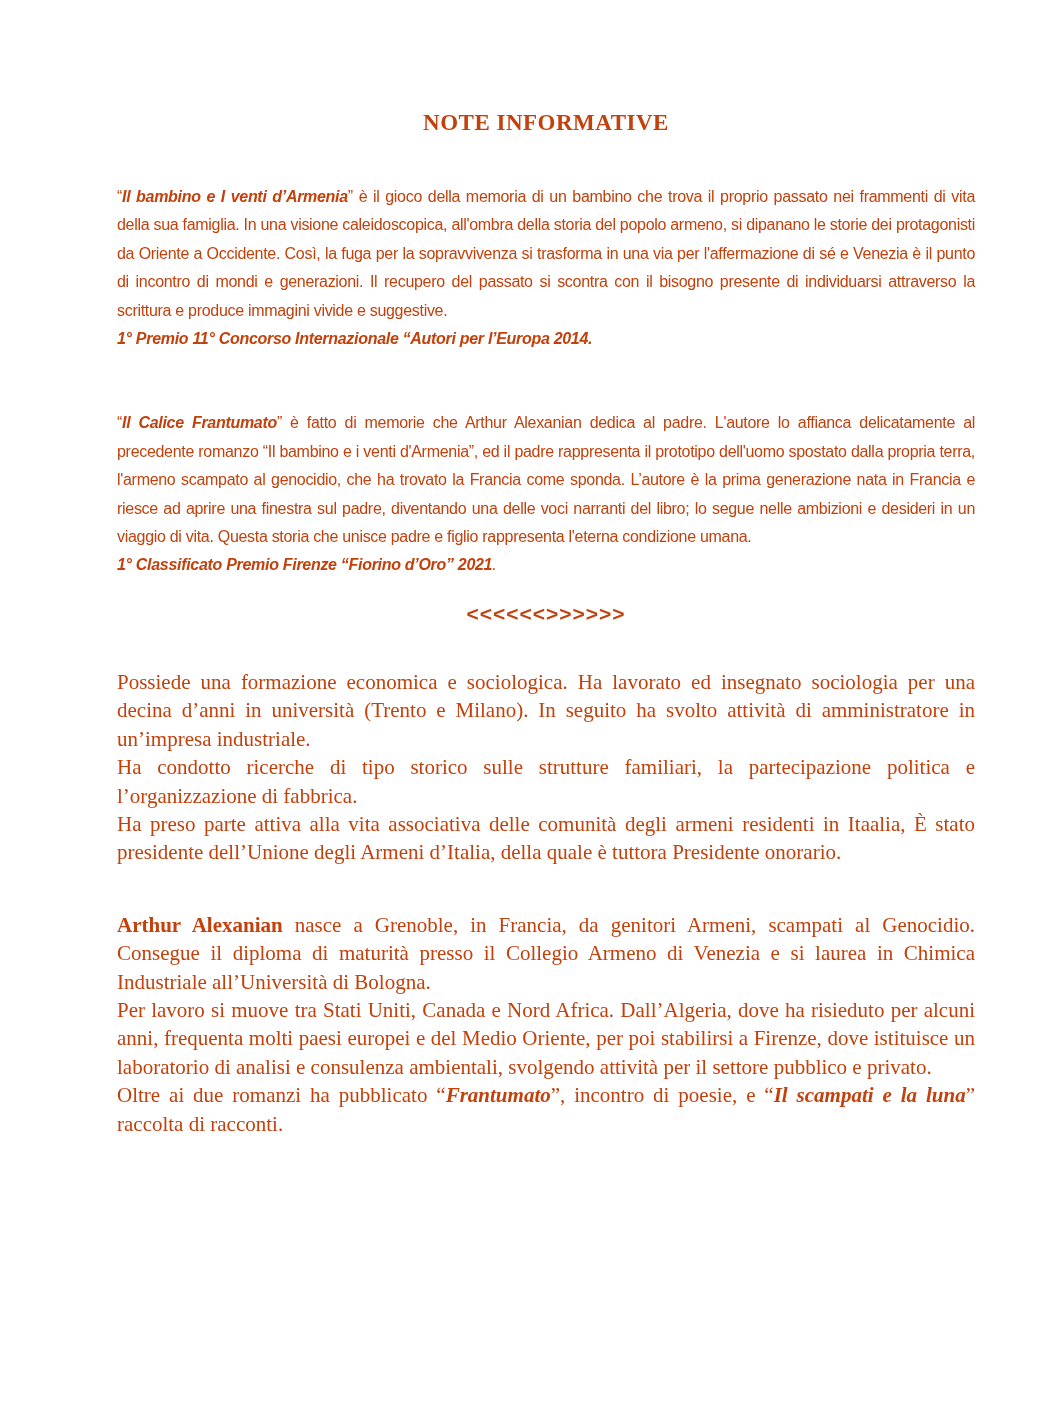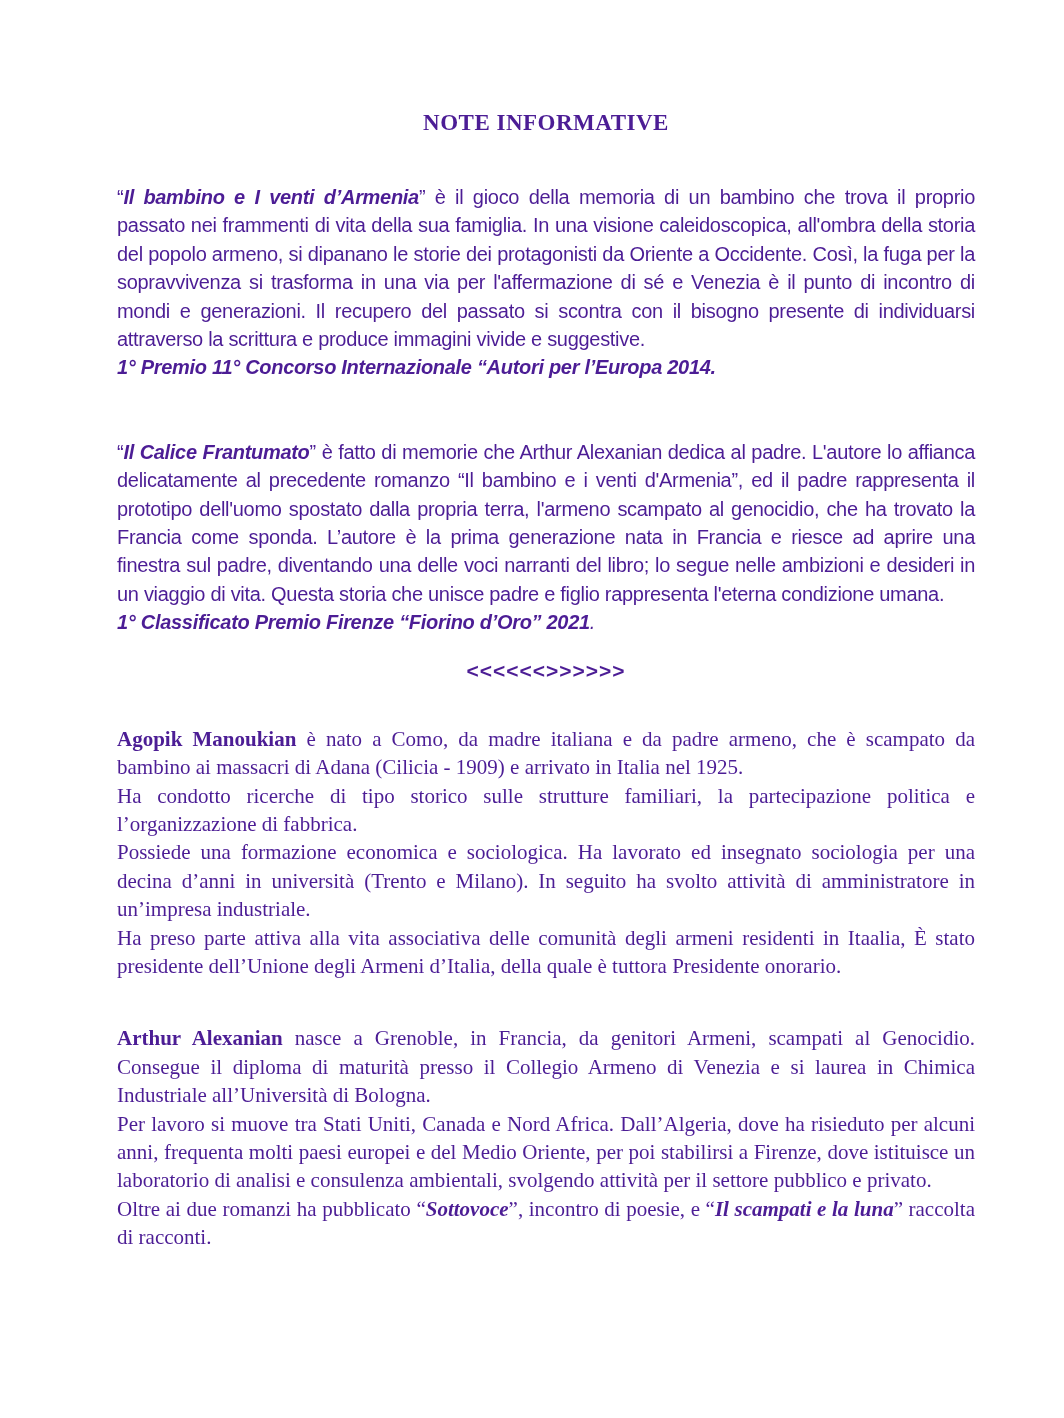--- a/index.html
+++ b/index.html
@@ -1,39 +1,39 @@
 <!DOCTYPE html>
 <html lang="it"><head>
 <meta charset="utf-8">
 <style>
   html, body { margin: 0; padding: 0; background: #ffffff; }
   .page {
     position: relative;
     width: 1064px;
     height: 1418px;
     background: #ffffff;
-    color: #4c1d95;
+    color: #c2410c;
     box-sizing: border-box;
     padding: 106px 89px 0 117px;
     overflow: hidden;
   }
   .doc-title {
     font-family: "Liberation Serif", serif;
     font-weight: bold;
     font-size: 23px;
     line-height: 34px;
     letter-spacing: 0.5px;
     text-align: center;
     margin: 0 0 43px 0;
   }
   p { margin: 0; }
   .just { text-align: justify; }
   .sans {
     font-family: "Liberation Sans", sans-serif;
-    font-size: 20px;
+    font-size: 16px;
     line-height: 28.4px;
     letter-spacing: -0.3px;
   }
   .serif {
     font-family: "Liberation Serif", serif;
     font-size: 21px;
     line-height: 28.4px;
   }
   .award { text-align: left; font-style: italic; }
   .note-2 { margin-top: 56px; }
@@ -64,25 +64,24 @@
   </div>
 
   <div class="sans note-2">
     <p class="just"><span>“</span><span class="bi">Il Calice Frantumato</span><span>” è fatto di memorie che Arthur Alexanian dedica al padre. L'autore lo affianca delicatamente al precedente romanzo “Il bambino e i venti d'Armenia”, ed il padre rappresenta il prototipo dell'uomo spostato dalla propria terra, l'armeno scampato al genocidio, che ha trovato la Francia come sponda. L’autore è la prima generazione nata in Francia e riesce ad aprire una finestra sul padre, diventando una delle voci narranti del libro; lo segue nelle ambizioni e desideri in un viaggio di vita. Questa storia che unisce padre e figlio rappresenta l'eterna condizione umana.</span></p>
     <p class="award"><span class="b">1° Classificato Premio Firenze “Fiorino d’Oro” 2021</span><span>.</span></p>
   </div>
 
   <div class="separator"><span>&lt;&lt;&lt;&lt;&lt;</span><span class="b">&lt;&gt;</span><span>&gt;&gt;&gt;&gt;&gt;</span></div>
 
   <div class="serif bio-1">
-    <p class="just"><span class="b">Agopik Manoukian</span><span> è nato a Como, da madre italiana e da padre armeno, che è scampato da bambino ai massacri di Adana (Cilicia - 1909) e arrivato in Italia nel 1925.</span></p>
+    <p class="just"><span>Possiede una formazione economica e sociologica. Ha lavorato ed insegnato sociologia per una decina d’anni in università (Trento e Milano). In seguito ha svolto attività di amministratore in un’impresa industriale.</span></p>
     <p class="just"><span>Ha condotto ricerche di tipo storico sulle strutture familiari, la partecipazione politica e l’organizzazione di fabbrica.</span></p>
-    <p class="just"><span>Possiede una formazione economica e sociologica. Ha lavorato ed insegnato sociologia per una decina d’anni in università (Trento e Milano). In seguito ha svolto attività di amministratore in un’impresa industriale.</span></p>
     <p class="just"><span>Ha preso parte attiva alla vita associativa delle comunità degli armeni residenti in Itaalia, È stato presidente dell’Unione degli Armeni d’Italia, della quale è tuttora Presidente onorario.</span></p>
   </div>
 
   <div class="serif bio-2">
     <p class="just"><span class="b">Arthur Alexanian</span><span> nasce a Grenoble, in Francia, da genitori Armeni, scampati al Genocidio. Consegue il diploma di maturità presso il Collegio Armeno di Venezia e si laurea in Chimica Industriale all’Università di Bologna.</span></p>
     <p class="just"><span>Per lavoro si muove tra Stati Uniti, Canada e Nord Africa. Dall’Algeria, dove ha risieduto per alcuni anni, frequenta molti paesi europei e del Medio Oriente, per poi stabilirsi a Firenze, dove istituisce un laboratorio di analisi e consulenza ambientali, svolgendo attività per il settore pubblico e privato.</span></p>
-    <p class="just"><span>Oltre ai due romanzi ha pubblicato “</span><span class="bi">Sottovoce</span><span>”, incontro di poesie, e “</span><span class="bi">Il scampati e la luna</span><span>” raccolta di racconti.</span></p>
+    <p class="just"><span>Oltre ai due romanzi ha pubblicato “</span><span class="bi">Frantumato</span><span>”, incontro di poesie, e “</span><span class="bi">Il scampati e la luna</span><span>” raccolta di racconti.</span></p>
   </div>
 
 </div>
 
 </body></html>

